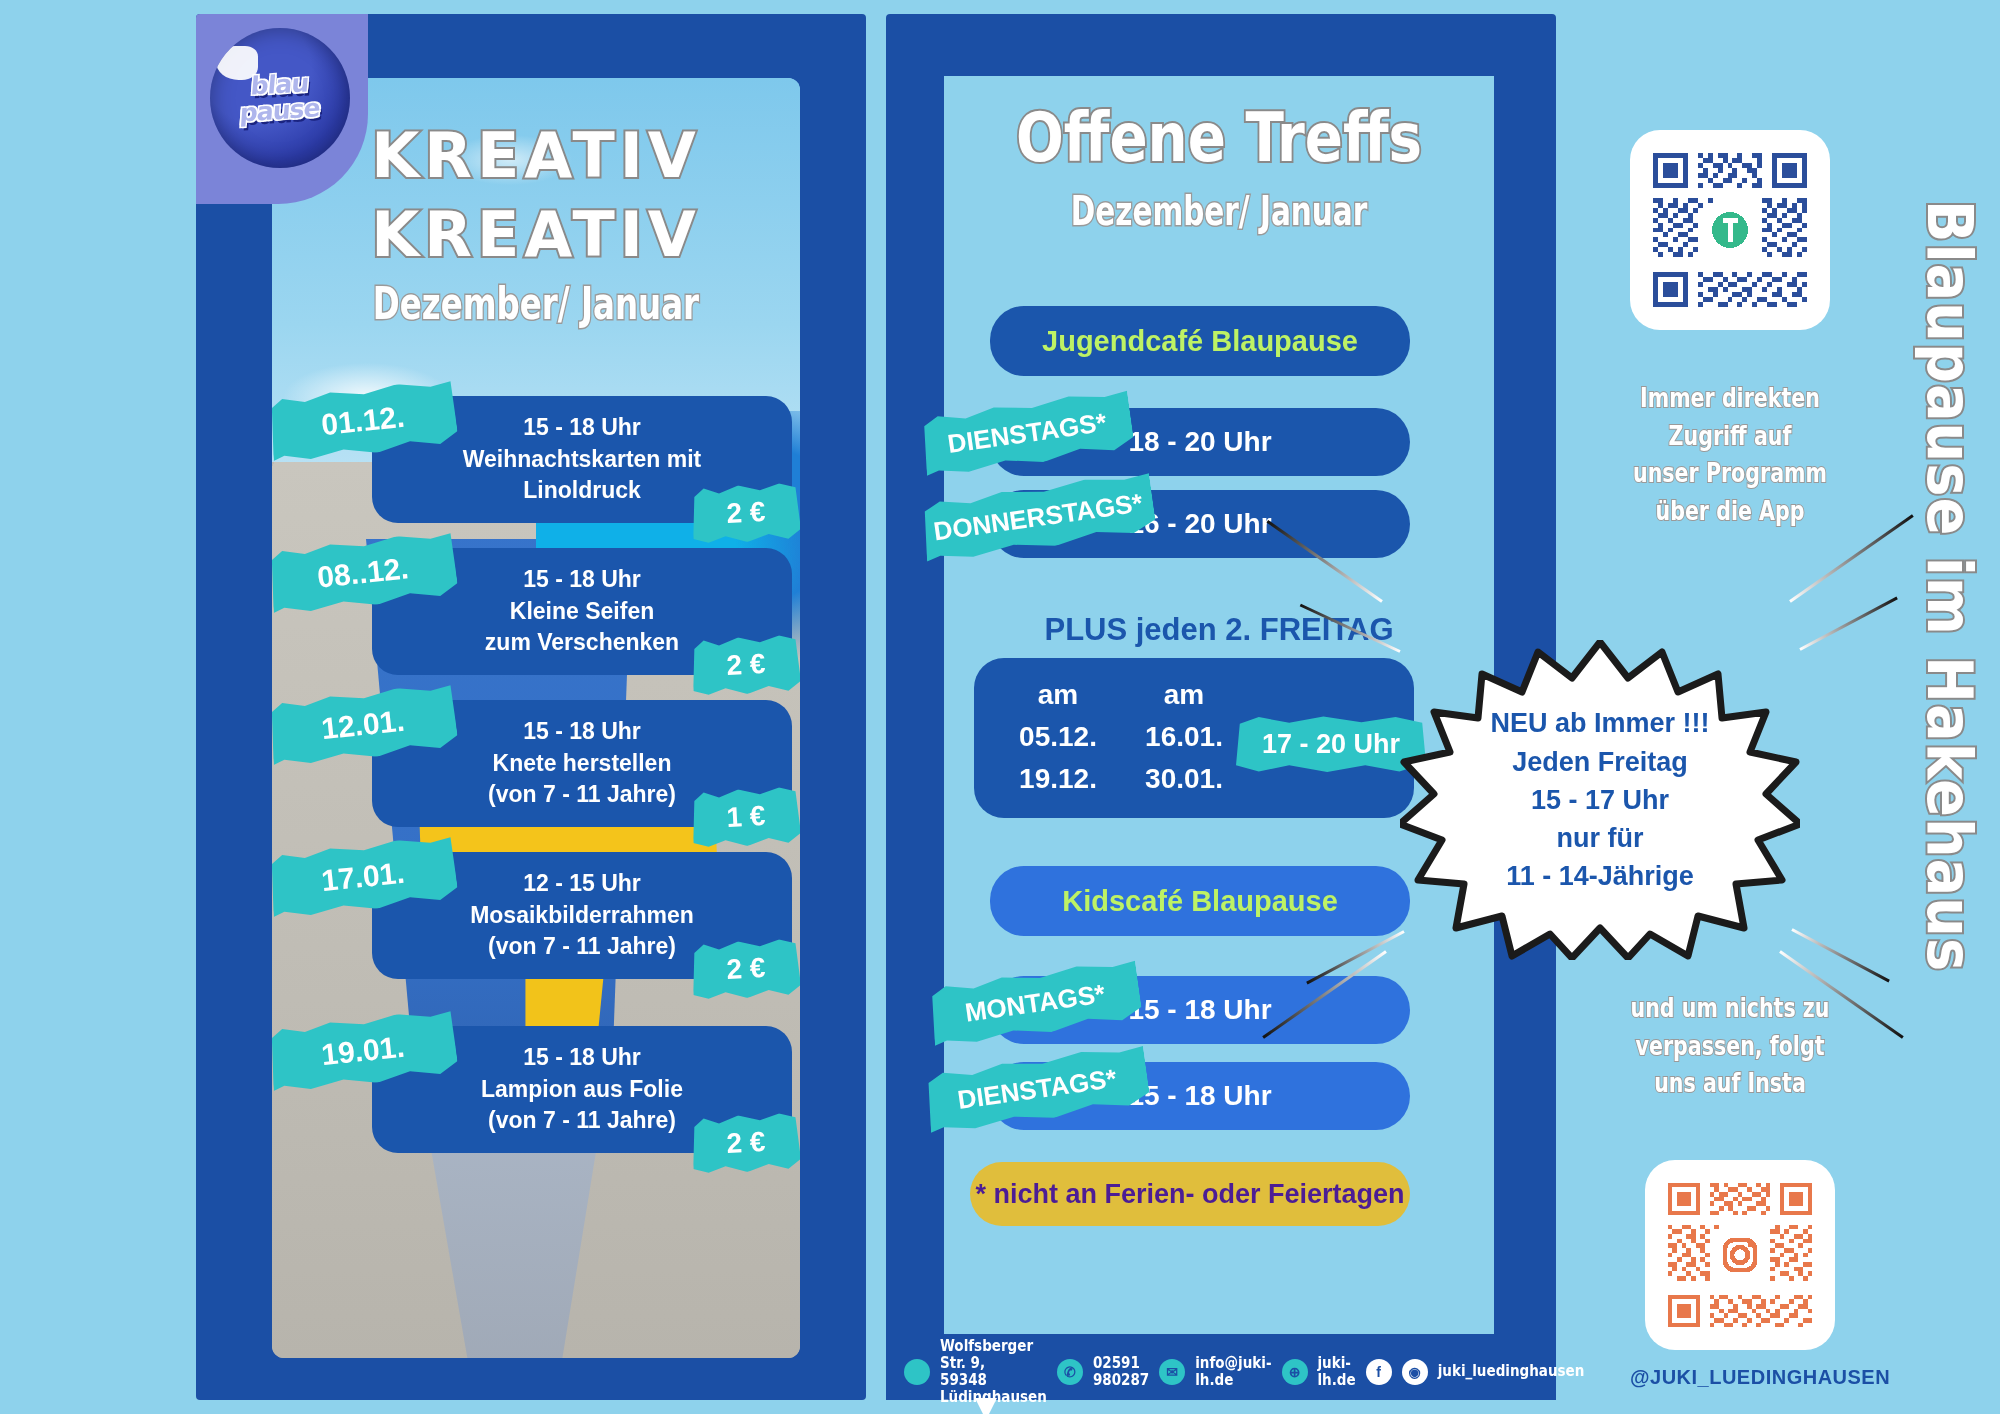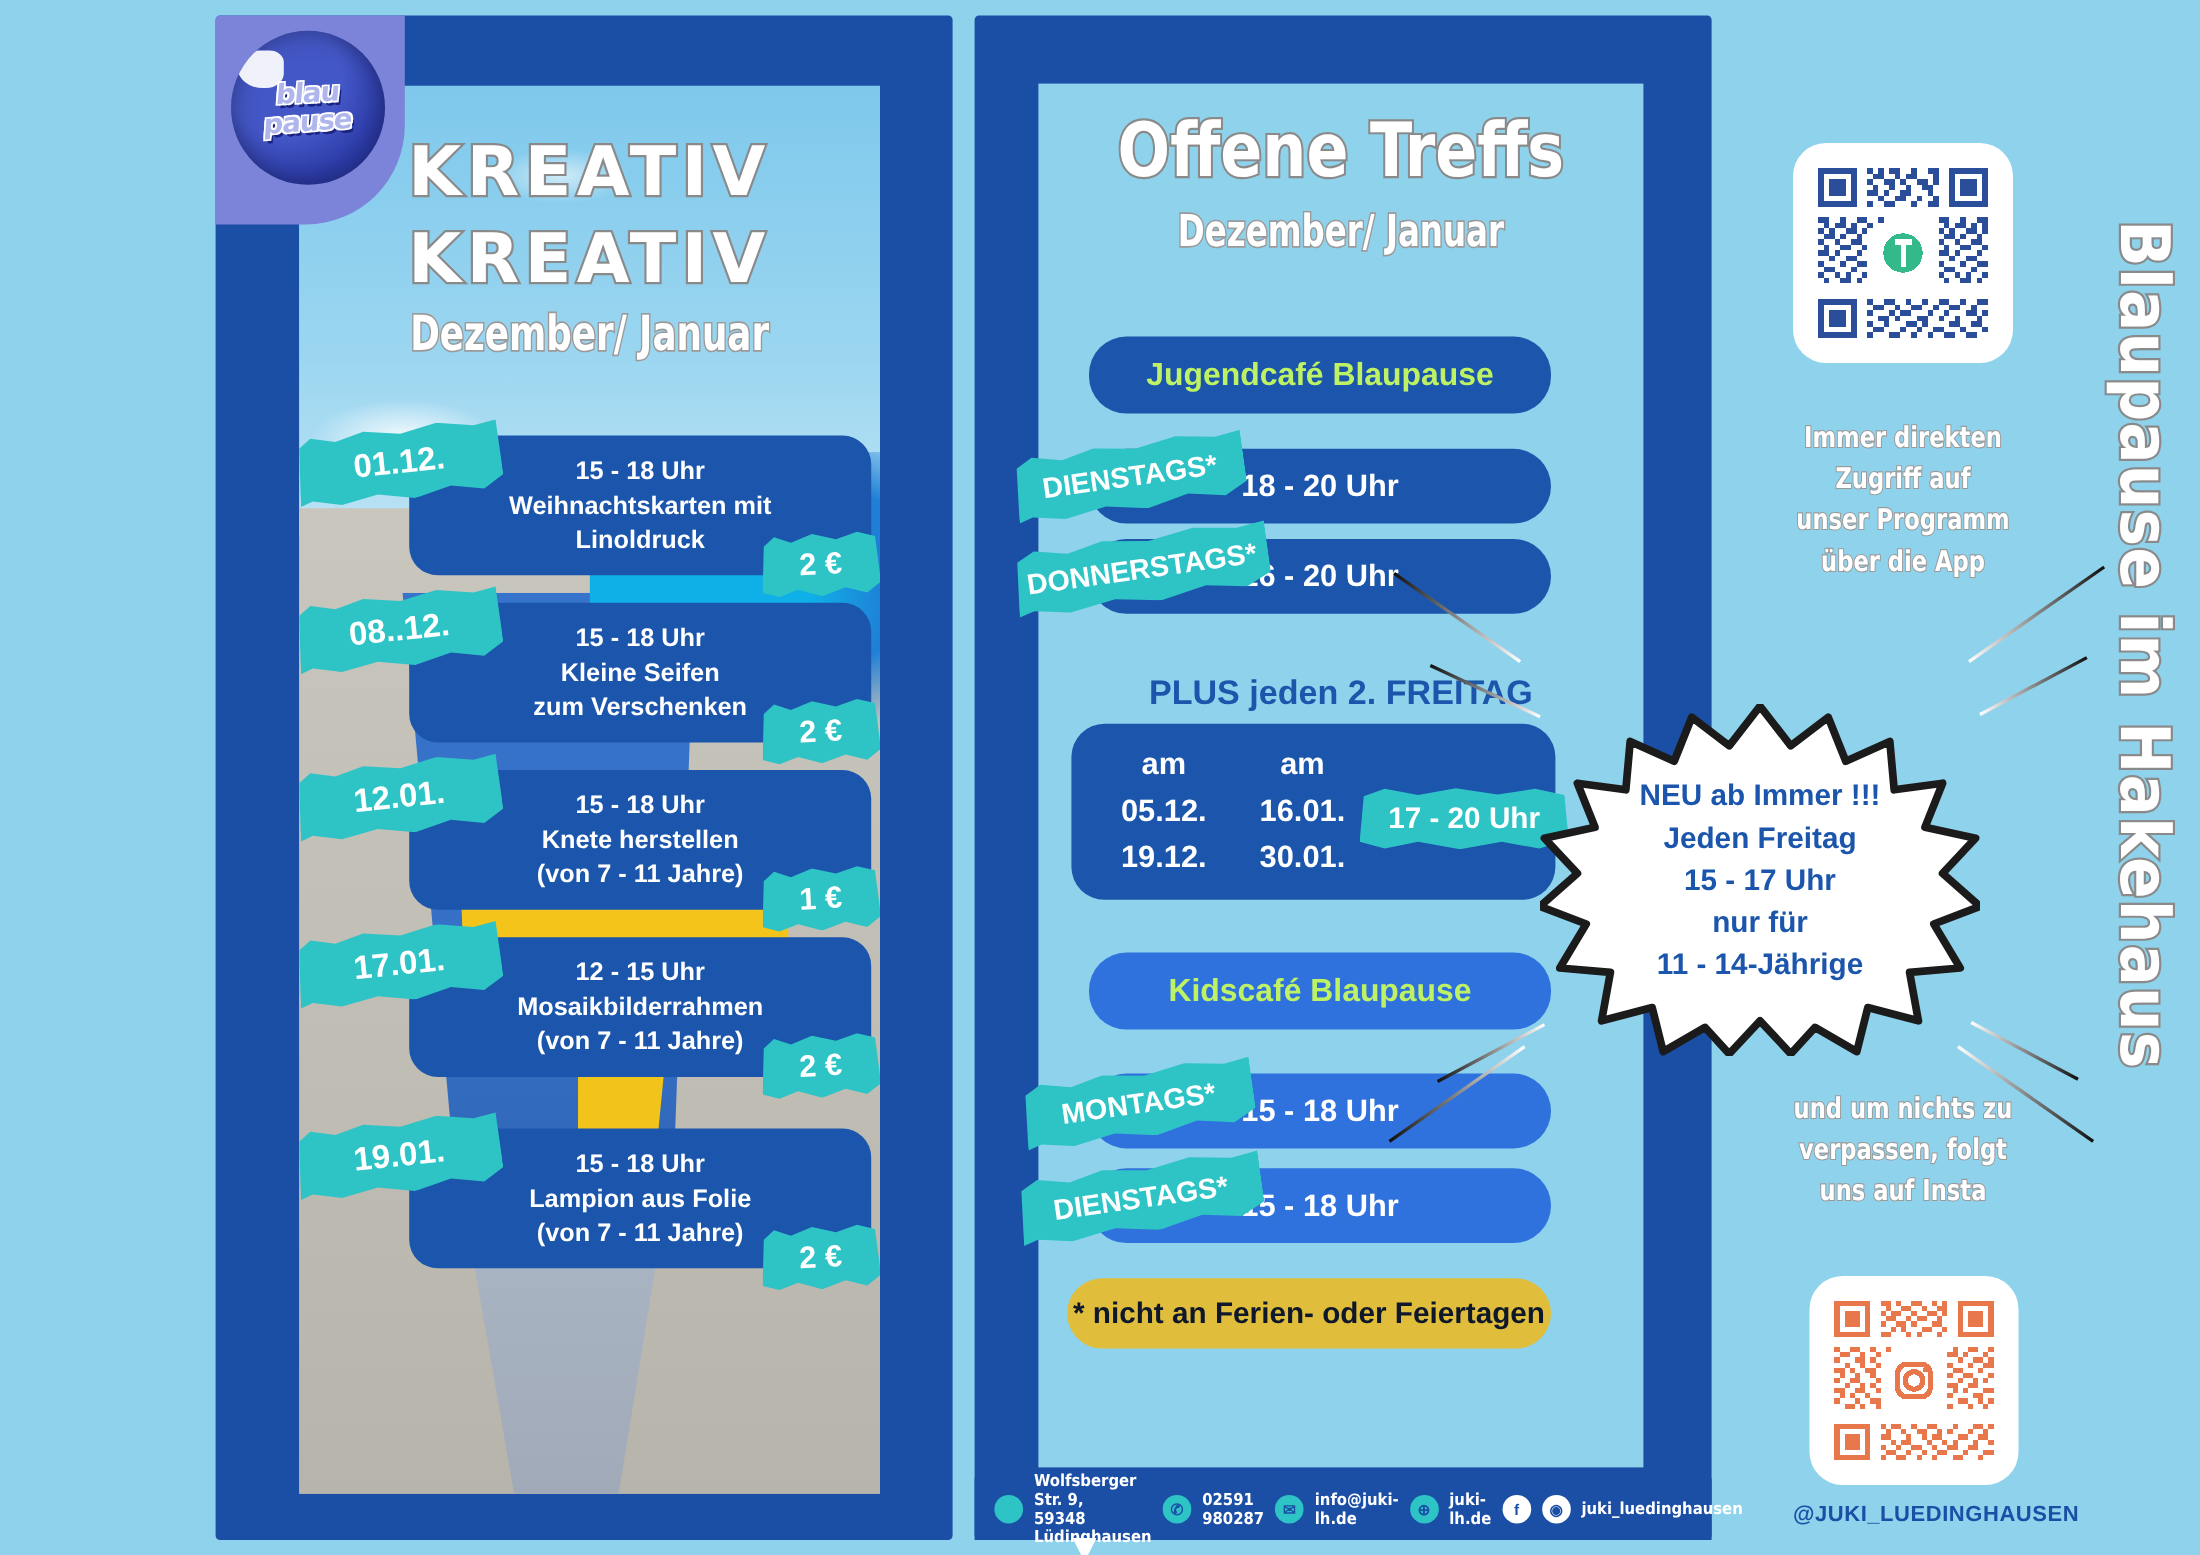--- a/index.html
+++ b/index.html
@@ -18,20 +18,21 @@
     width: 670px; height: 1386px;
     background: #1B4FA5;
     border-radius: 4px;
   }
   #left-inner {
     position: absolute;
     left: 76px; top: 64px;
     width: 528px; height: 1280px;
     background: linear-gradient(180deg,#8FD3F0 0%, #A9DCF2 16%, #C3C0B8 30%, #BDBAB2 100%);
     overflow: hidden;
+    border-radius: 12px;
   }
   
   .photo-sky {
     position:absolute; left:0; top:0; width:100%; height:32%;
     background:
       radial-gradient(ellipse 120px 50px at 18% 78%, rgba(255,255,255,.85), rgba(255,255,255,0) 70%),
       radial-gradient(ellipse 160px 60px at 72% 88%, rgba(255,255,255,.8), rgba(255,255,255,0) 70%),
       radial-gradient(ellipse 90px 36px at 45% 20%, rgba(255,255,255,.6), rgba(255,255,255,0) 70%),
       linear-gradient(180deg,#7EC8EC 0%, #9BD6F0 60%, #BCE3F5 100%);
   }
@@ -247,21 +248,21 @@
     font-weight:700;
     font-size:27px;
     display:flex; align-items:center; justify-content:center;
     clip-path: polygon(2% 14%,12% 2%,28% 12%,46% 1%,66% 11%,84% 2%,98% 12%,100% 84%,86% 99%,68% 88%,48% 100%,28% 88%,12% 99%,0 88%);
     z-index:2;
   }
   .ferien-note {
     position:absolute;
     background:#E0BE3C;
     border-radius:32px;
-    color:#0f172a;
+    color:#4c1d95;
     font-weight:700;
     font-size:27px;
     display:flex; align-items:center; justify-content:center;
   }
   
   #footer-bar {
     position:absolute; left:886px; top:1344px;
     width:670px; height:56px;
     background:#1B4FA5;
     display:flex; align-items:center;

